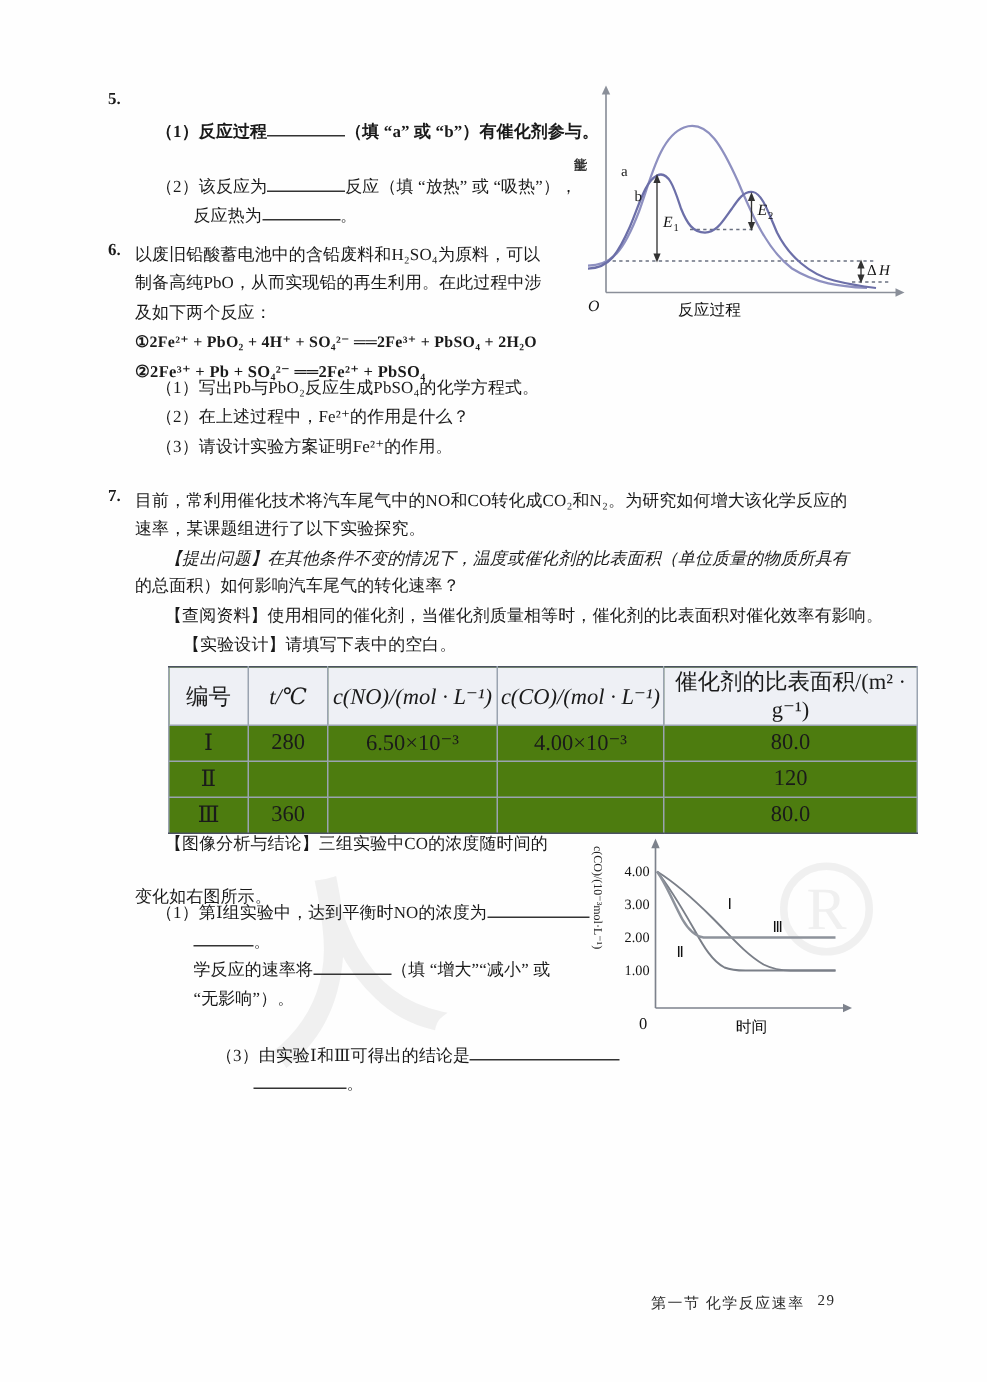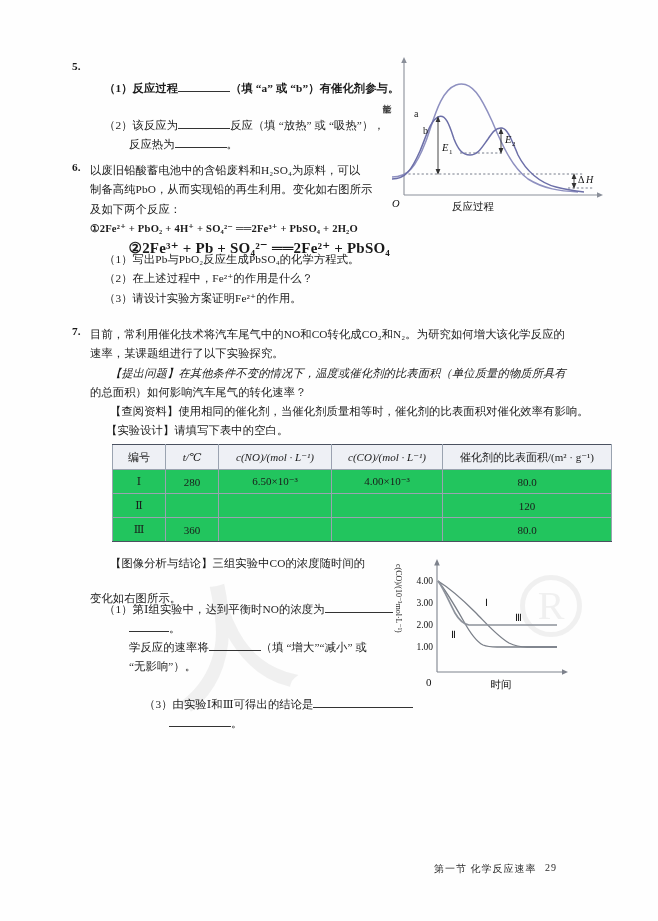--- a/index.html
+++ b/index.html
@@ -49,22 +49,22 @@
     position: absolute;
     writing-mode: vertical-rl;
     font-size: 9px;
     letter-spacing: 1px;
     color: #222;
   }
   
   .tbl {
     position: absolute;
     border-collapse: collapse;
-    font-size: 11px;
-    background: #22c55e;
+    font-size: 15px;
+    background: #4d7c0f;
   }
   .tbl td, .tbl th {
     border: 1px solid #9aa3b0;
     text-align: center;
     font-weight: normal;
     padding: 0;
     height: 23px;
     color: #1a1a1a;
   }
   .tbl thead td {
@@ -170,49 +170,49 @@
       <text x="200" y="128" font-family="Liberation Serif, serif" font-size="10" fill="#111">Δ</text>
       <text x="208" y="128" font-family="Liberation Serif, serif" font-size="10" font-style="italic" fill="#111">H</text>
       <text x="14" y="152" font-family="Liberation Serif, serif" font-size="10.5" font-style="italic" fill="#111">O</text>
       <text x="95" y="155" font-family="Liberation Serif, serif" font-size="10.5" fill="#111" text-anchor="middle">反应过程</text>
     </svg>
   </div>
 
   <div class="qnum" style="left:72px; top:161px;">6.</div>
   <div class="q" style="left:90px; top:161px; width:300px;">
     <div class="line">以废旧铅酸蓄电池中的含铅废料和H₂SO₄为原料，可以</div>
-    <div class="line">制备高纯PbO，从而实现铅的再生利用。变化如右图所示</div>
+    <div class="line">制备高纯PbO，从而实现铅的再生利用。在此过程中涉</div>
     <div class="line">及如下两个反应：</div>
     <div class="line chem" style="font-size:10.6px;">①2Fe²⁺ + PbO₂ + 4H⁺ + SO₄²⁻ ══2Fe³⁺ + PbSO₄ + 2H₂O</div>
-    <div class="line chem" style="font-size:15px;text-align:right;">②2Fe³⁺ + Pb + SO₄²⁻ ══2Fe²⁺ + PbSO₄</div>
+    <div class="line chem" style="font-size:11px;">②2Fe³⁺ + Pb + SO₄²⁻ ══2Fe²⁺ + PbSO₄</div>
   </div>
   <div class="q" style="left:104px; top:250px; width:300px;">
     <div class="line">（1）写出Pb与PbO₂反应生成PbSO₄的化学方程式。</div>
     <div class="line">（2）在上述过程中，Fe²⁺的作用是什么？</div>
     <div class="line">（3）请设计实验方案证明Fe²⁺的作用。</div>
   </div>
 
   <div class="qnum" style="left:72px; top:325px;">7.</div>
   <div class="q" style="left:90px; top:325px; width:525px;">
     <div class="line">目前，常利用催化技术将汽车尾气中的NO和CO转化成CO₂和N₂。为研究如何增大该化学反应的</div>
     <div class="line">速率，某课题组进行了以下实验探究。</div>
   </div>
 
   <div class="q" style="left:110px; top:364px; width:510px;font-style:italic;">
     <div class="line"><span>【提出问题】</span><span>在其他条件不变的情况下，温度或催化剂的比表面积（单位质量的物质所具有</span></div>
   </div>
-  <div class="q" style="left:90px; top:383px; width:520px;">
+  <div class="q" style="left:90px; top:383px; width:520px;font-family:Liberation Mono, monospace;">
     <div class="line">的总面积）如何影响汽车尾气的转化速率？</div>
   </div>
 
   <div class="q" style="left:110px; top:402px; width:510px;">
     <div class="line"><span>【查阅资料】</span><span>使用相同的催化剂，当催化剂质量相等时，催化剂的比表面积对催化效率有影响。</span></div>
   </div>
 
-  <div class="q" style="left:106px; top:421px; width:510px;">
+  <div class="q" style="left:122px; top:421px; width:510px;">
     <div class="line"><span>【实验设计】</span><span>请填写下表中的空白。</span></div>
   </div>
 
   <table class="tbl" style="left:112px; top:444px; width:500px;">
     <thead>
       <tr>
         <td style="width:52px;">编号</td>
         <td style="width:52px;" class="ital">t/℃</td>
         <td style="width:112px;" class="ital">c(NO)/(mol · L⁻¹)</td>
         <td style="width:110px;" class="ital">c(CO)/(mol · L⁻¹)</td>

